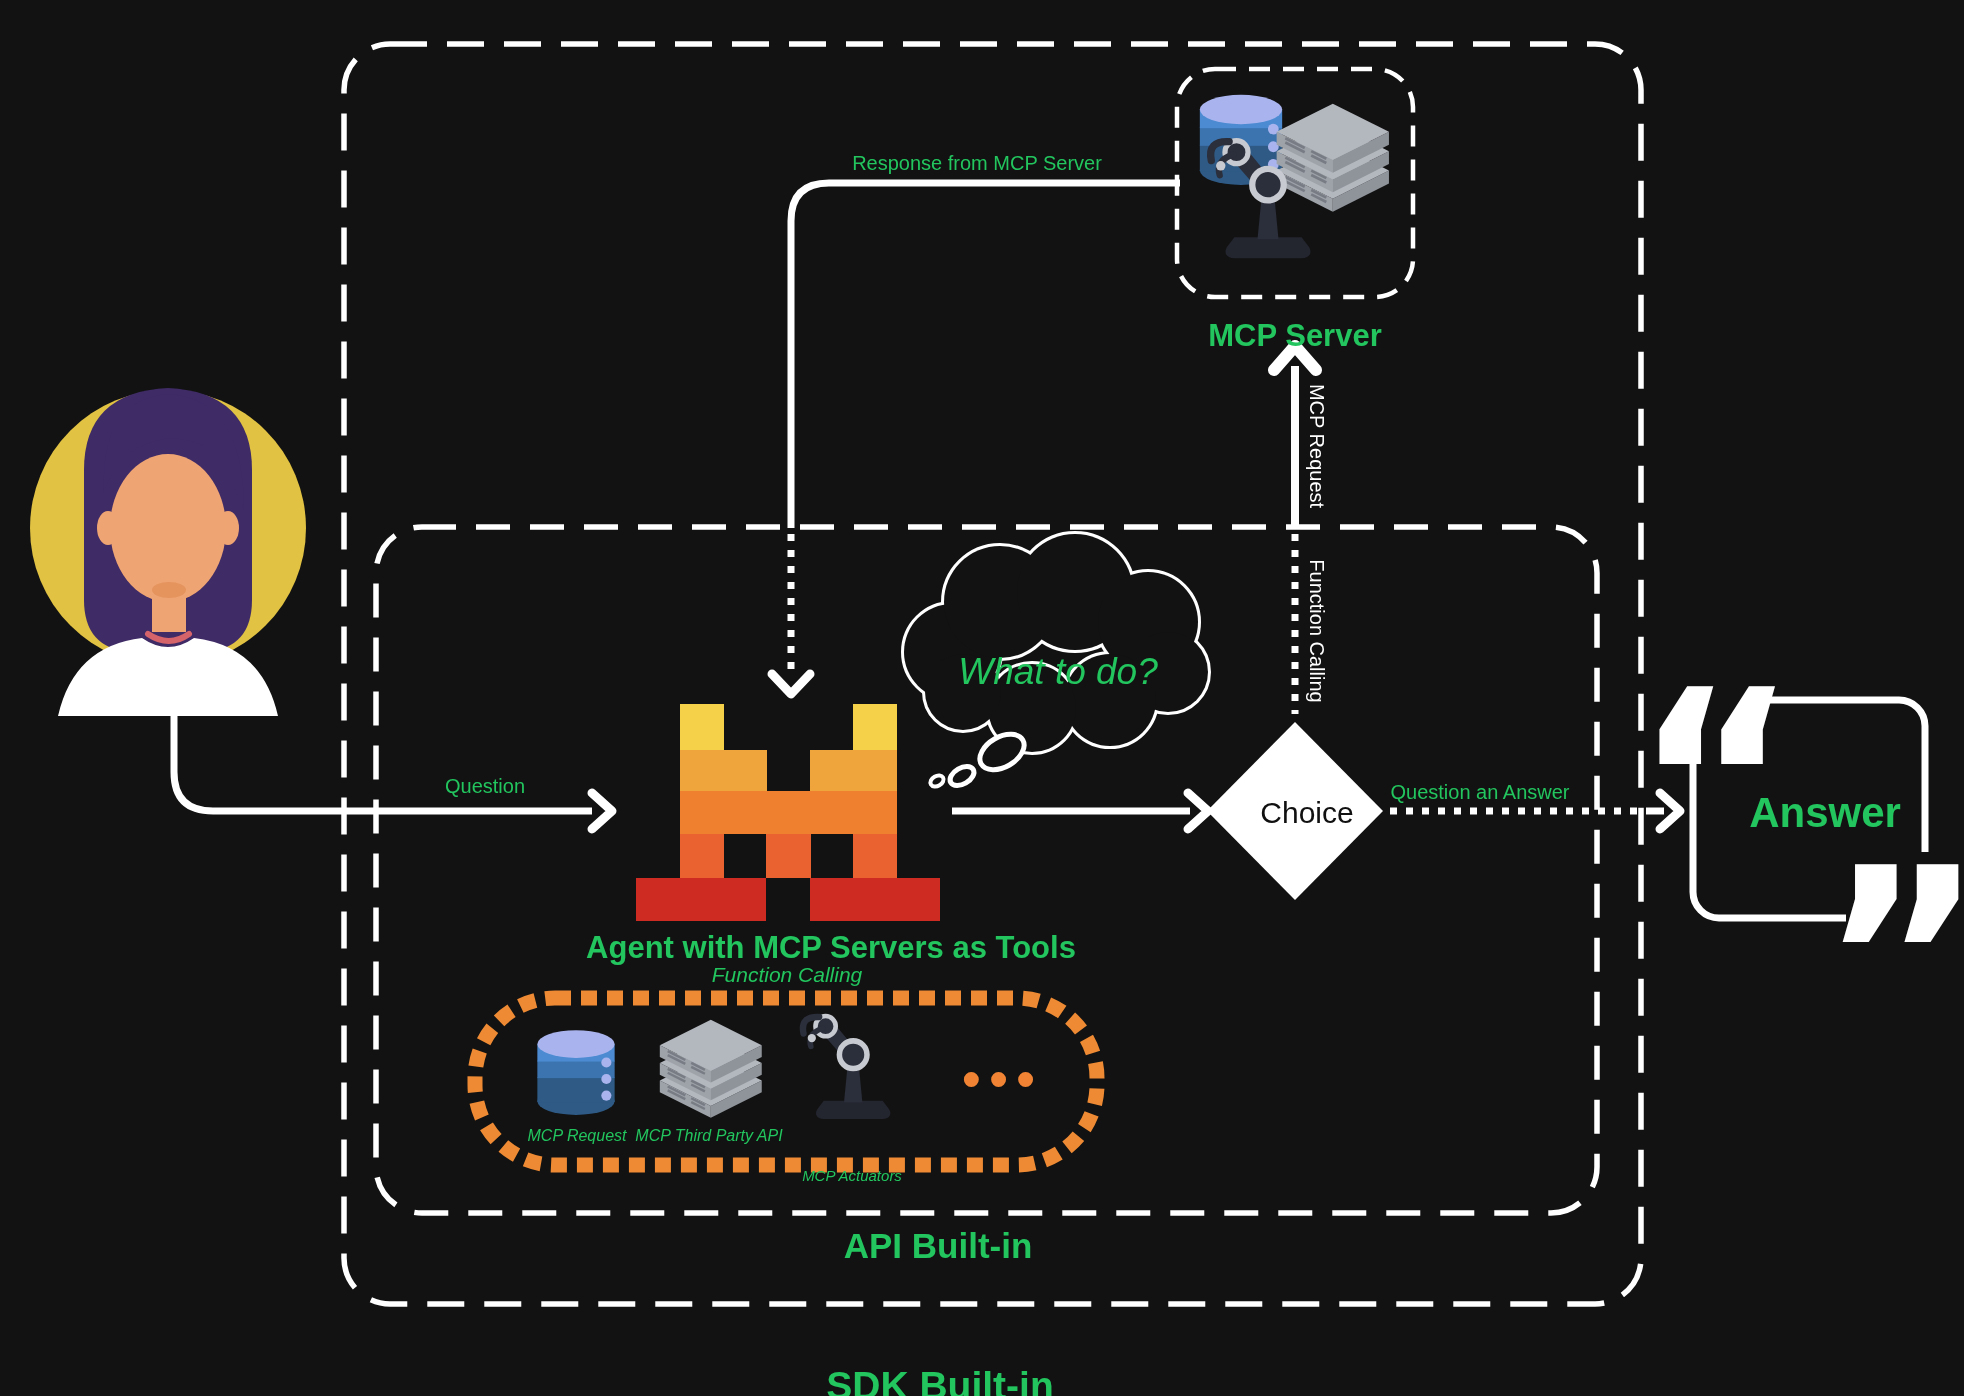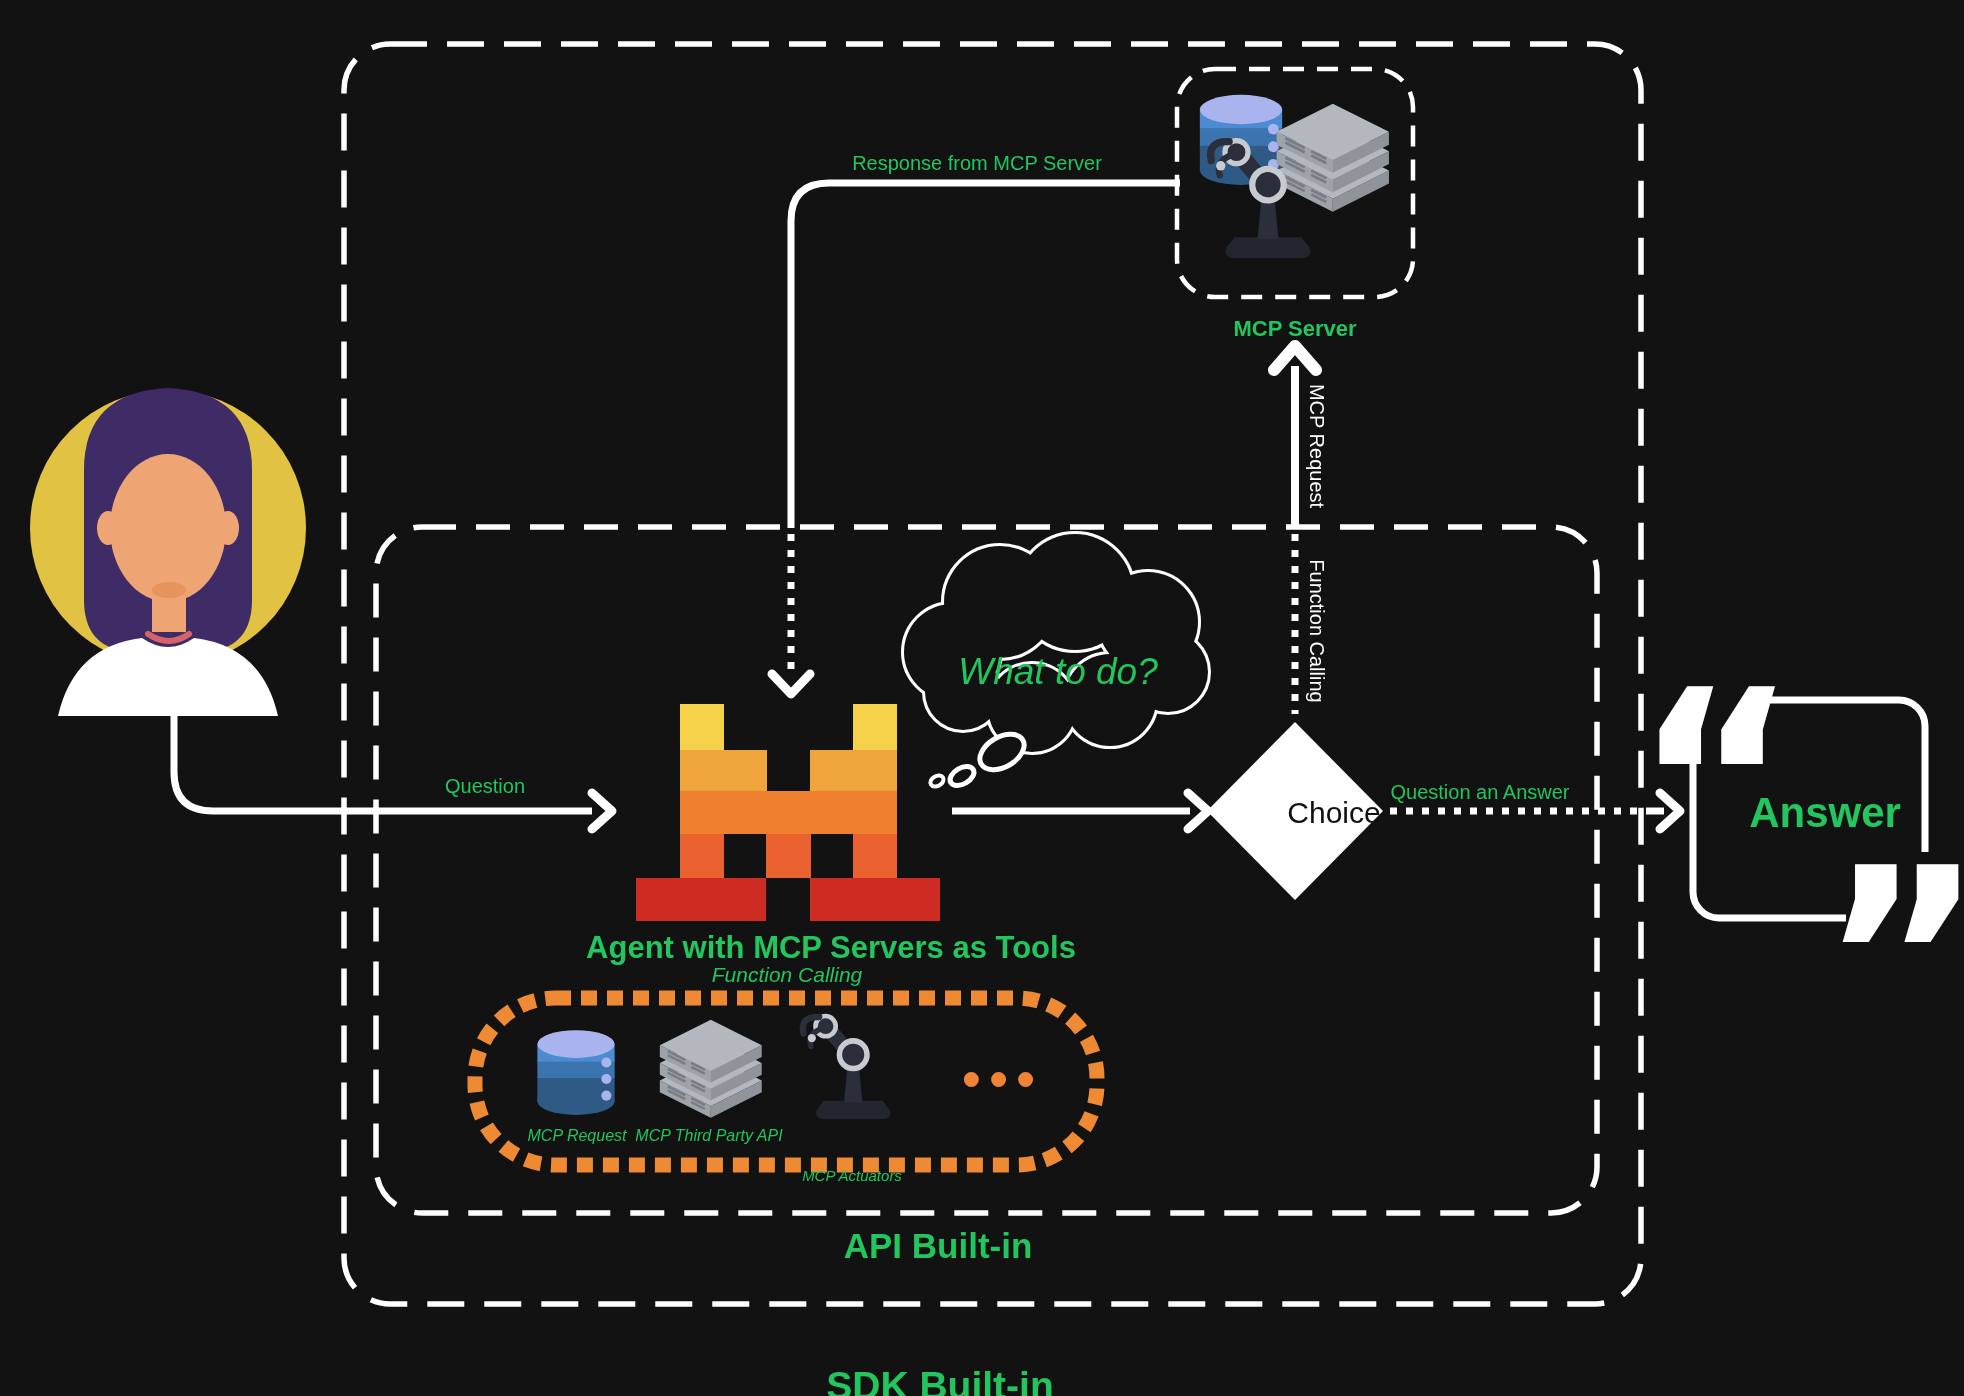--- a/index.html
+++ b/index.html
@@ -184,26 +184,26 @@
   <g>
     <rect x="1693" y="700" width="232" height="218" rx="26" fill="none" stroke="#FFFFFF" stroke-width="7"></rect>
     <rect x="1660" y="662" width="110" height="96" fill="#121212"></rect>
     <rect x="1846" y="852" width="112" height="96" fill="#121212"></rect>
     <text x="1716" y="868" text-anchor="middle" fill="#FFFFFF" font-family="DejaVu Sans, sans-serif" font-weight="bold" font-size="250">“</text>
     <text x="1902" y="1046" text-anchor="middle" fill="#FFFFFF" font-family="DejaVu Sans, sans-serif" font-weight="bold" font-size="250">”</text>
   </g>
 </svg>
 
 <div class="lbl" style="left:977px;top:163px;font-size:20px;">Response from MCP Server</div>
-<div class="lbl b" style="left:1295px;top:329px;font-size:22px;">MCP Server</div>
+<div class="lbl b" style="left:1295px;top:336px;font-size:31px;">MCP Server</div>
 <div class="vlbl" style="left:1316px;top:446px;font-size:20px;">MCP Request</div>
 <div class="vlbl" style="left:1316px;top:631px;font-size:20px;">Function Calling</div>
 <div class="lbl it" style="left:1058px;top:660px;font-size:37px;margin-top:12px;">What to do?</div>
 <div class="lbl" style="left:485px;top:786px;font-size:20px;">Question</div>
-<div class="lbl dark" style="left:1334px;top:812px;font-size:30px;">Choice</div>
+<div class="lbl dark" style="left:1307px;top:812px;font-size:30px;">Choice</div>
 <div class="lbl" style="left:1480px;top:792px;font-size:20px;">Question an Answer</div>
 <div class="lbl b" style="left:1808px;top:813px;font-size:42px;margin-left:17px;">Answer</div>
 <div class="lbl b" style="left:787px;top:948px;font-size:31px;margin-left:44px;">Agent with MCP Servers as Tools</div>
 <div class="lbl it" style="left:787px;top:975px;font-size:21px;">Function Calling</div>
 <div class="lbl it" style="left:577px;top:1136px;font-size:16px;">MCP Request</div>
 <div class="lbl it" style="left:709px;top:1136px;font-size:16px;">MCP Third Party API</div>
 <div class="lbl it" style="left:852px;top:1176px;font-size:15px;">MCP Actuators</div>
 <div class="lbl ellipsis" style="left:1003px;top:1080px;font-size:52px;">•••</div>
 <div class="lbl b" style="left:938px;top:1246px;font-size:35px;">API Built-in</div>
 <div class="lbl b" style="left:940px;top:1386px;font-size:39px;">SDK Built-in</div>

